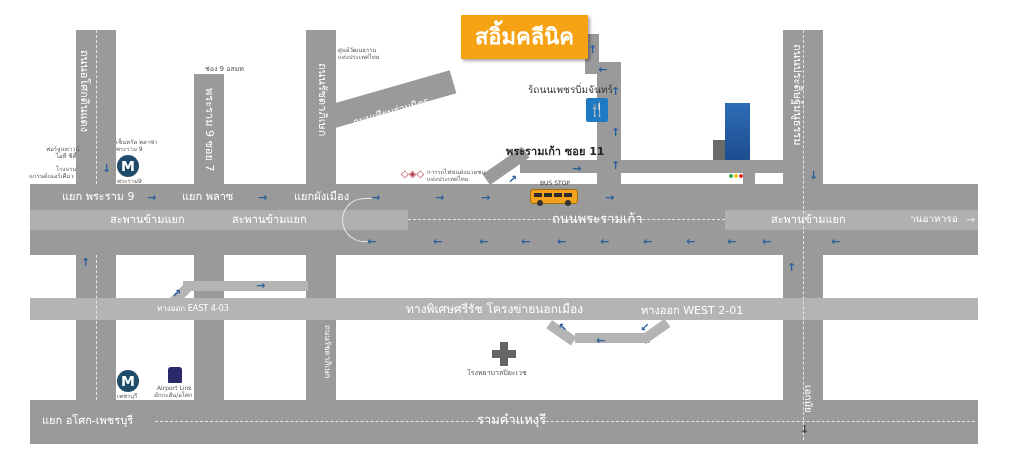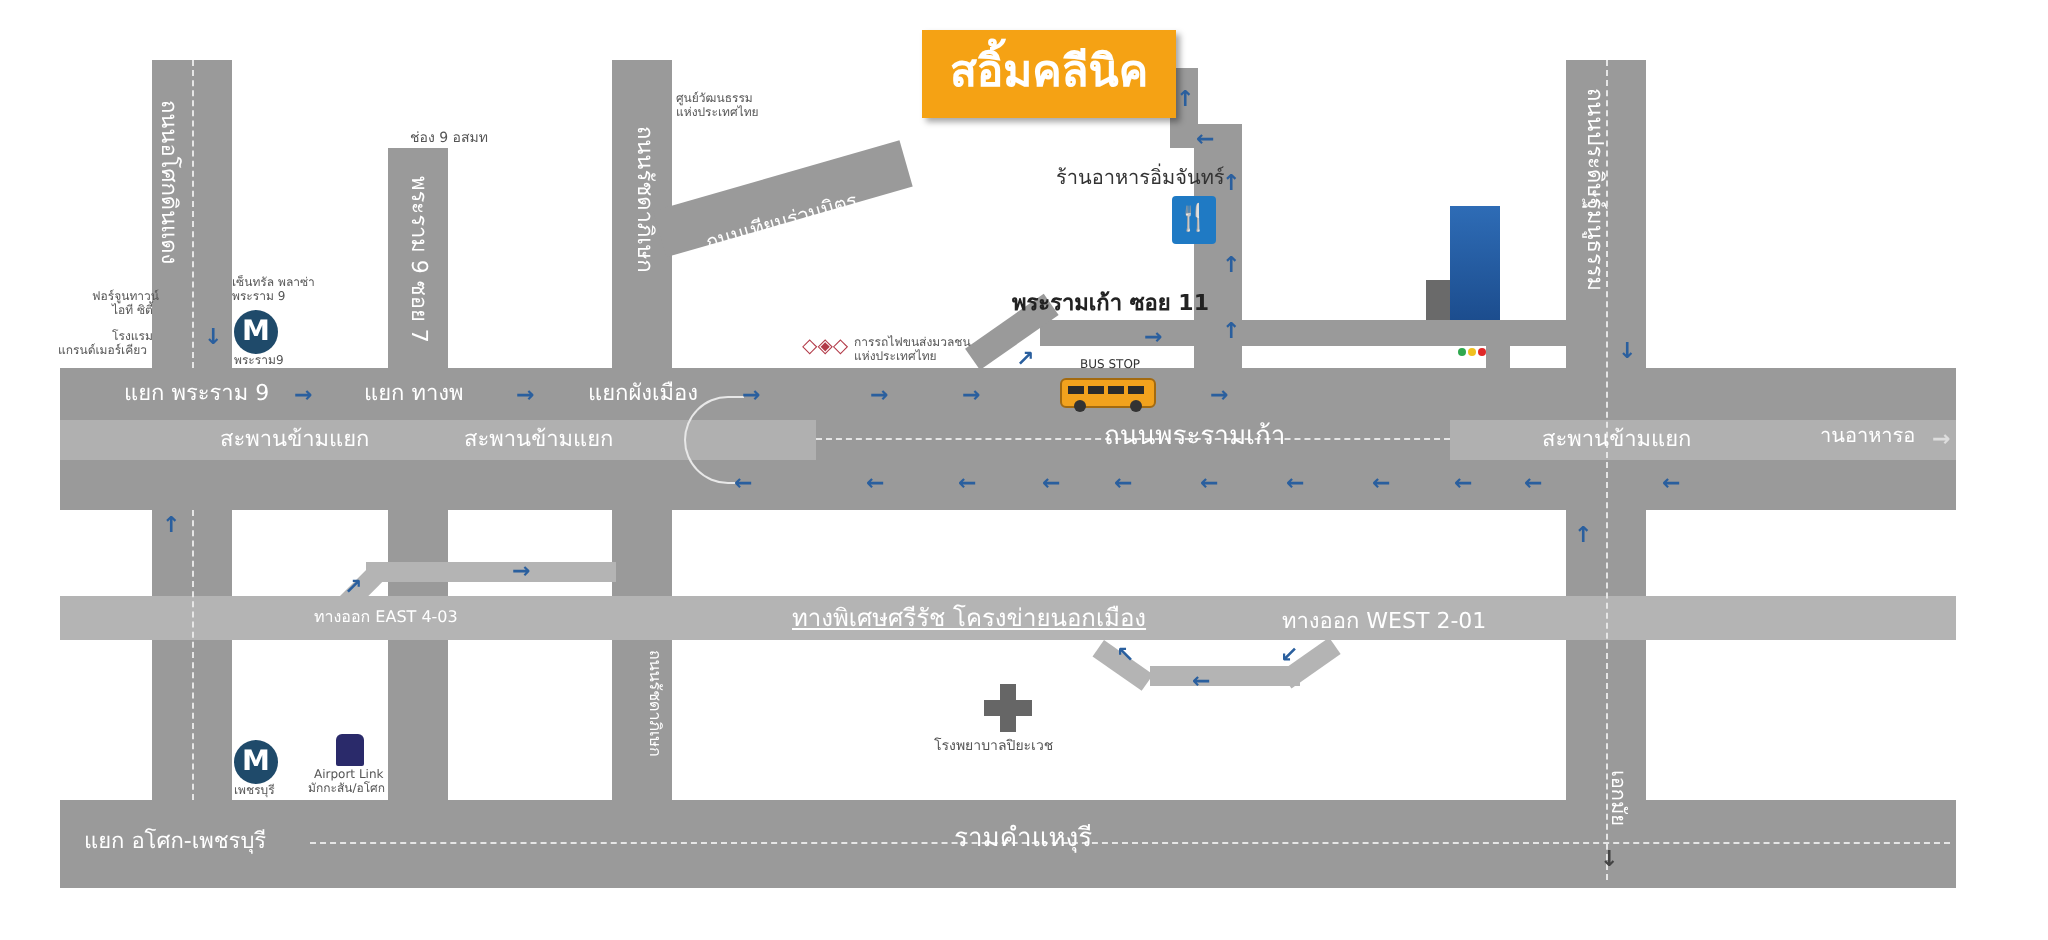--- a/index.html
+++ b/index.html
@@ -77,33 +77,33 @@
   <div class="vlbl" style="left:90px;top:50px;transform:rotate(90deg);">ถนนอโศกดินแดง</div>
   <div class="vlbl" style="left:215px;top:88px;transform:rotate(90deg);">พระราม 9 ซอย 7</div>
   <div class="vlbl" style="left:328px;top:63px;transform:rotate(90deg);">ถนนรัชดาภิเษก</div>
   <div class="vlbl" style="left:803px;top:44px;transform:rotate(90deg);">ถนนประดิษฐ์มนูธรรม</div>
   <div class="vlbl" style="left:331px;top:325px;transform:rotate(90deg);font-size:8px;">ถนนรัชดาภิเษก</div>
   <div class="vlbl" style="left:813px;top:385px;transform:rotate(90deg);font-size:10px;">เอกมัย</div>
 
   <div class="lbl" style="left:352px;top:107px;transform:rotate(-16deg);font-size:10px;">ถนนเทียมร่วมมิตร</div>
 
   <div class="lbl" style="left:62px;top:191px;">แยก พระราม 9</div>
-  <div class="lbl" style="left:182px;top:191px;">แยก ทางพ</div>
+  <div class="lbl" style="left:182px;top:191px;">แยก พลาซ</div>
   <div class="lbl" style="left:294px;top:191px;">แยกผังเมือง</div>
   <div class="lbl" style="left:110px;top:214px;">สะพานข้ามแยก</div>
   <div class="lbl" style="left:232px;top:214px;">สะพานข้ามแยก</div>
   <div class="lbl" style="left:552px;top:212px;font-size:13px;">ถนนพระรามเก้า</div>
   <div class="lbl" style="left:771px;top:214px;">สะพานข้ามแยก</div>
   <div class="lbl" style="left:910px;top:214px;font-size:10px;">านอาหารอ</div>
   <div class="arrow" style="left:966px;top:214px;color:#ddd;">→</div>
 
   <div class="lbl dark" style="left:506px;top:146px;font-size:11px;font-weight:bold;color:#222;">พระรามเก้า ซอย 11</div>
 
   <div class="lbl" style="left:157px;top:305px;font-size:8px;">ทางออก EAST 4-03</div>
-  <div class="lbl" style="left:396px;top:303px;font-size:12px;text-decoration:underline;">ทางพิเศษศรีรัช โครงข่ายนอกเมือง</div>
+  <div class="lbl" style="left:406px;top:303px;font-size:12px;">ทางพิเศษศรีรัช โครงข่ายนอกเมือง</div>
   <div class="lbl" style="left:641px;top:305px;font-size:11px;">ทางออก WEST 2-01</div>
 
   <div class="lbl" style="left:42px;top:415px;">แยก อโศก-เพชรบุรี</div>
   <div class="lbl" style="left:477px;top:413px;font-size:13px;">รามคำแหงุรี</div>
 
   <div class="small" style="left:205px;top:65px;font-size:7px;">ช่อง 9 อสมท</div>
   <div class="small" style="left:338px;top:47px;">ศูนย์วัฒนธรรม</div>
   <div class="small" style="left:338px;top:54px;">แห่งประเทศไทย</div>
   <div class="small" style="left:46px;top:146px;">ฟอร์จูนทาวน์</div>
   <div class="small" style="left:56px;top:153px;">ไอที ซิตี้</div>
@@ -111,21 +111,21 @@
   <div class="small" style="left:29px;top:173px;">แกรนด์เมอร์เคียว</div>
   <div class="small" style="left:116px;top:139px;">เซ็นทรัล พลาซ่า</div>
   <div class="small" style="left:116px;top:146px;">พระราม 9</div>
   <div class="metro" style="left:117px;top:155px;">M</div>
   <div class="small" style="left:117px;top:178px;">พระราม9</div>
 
   <div class="srt-logo">◇◈◇</div>
   <div class="small" style="left:427px;top:169px;">การรถไฟขนส่งมวลชน</div>
   <div class="small" style="left:427px;top:176px;">แห่งประเทศไทย</div>
 
-  <div class="lbl dark" style="left:528px;top:85px;font-size:10px;">ร้านอาหารอิ่มจันทร์</div>
+  <div class="lbl dark" style="left:528px;top:85px;font-size:10px;">ร้ถนนเพชรบิ่มจันทร์</div>
   <div class="restaurant-icon">🍴</div>
 
   <div class="small" style="left:540px;top:180px;font-size:6px;color:#333;">BUS STOP</div>
   <div class="bus">
     <div class="win" style="left:3px;"></div>
     <div class="win" style="left:13px;"></div>
     <div class="win" style="left:23px;"></div>
     <div class="win" style="left:33px;"></div>
     <div class="wheel" style="left:6px;"></div>
     <div class="wheel" style="left:34px;"></div>

